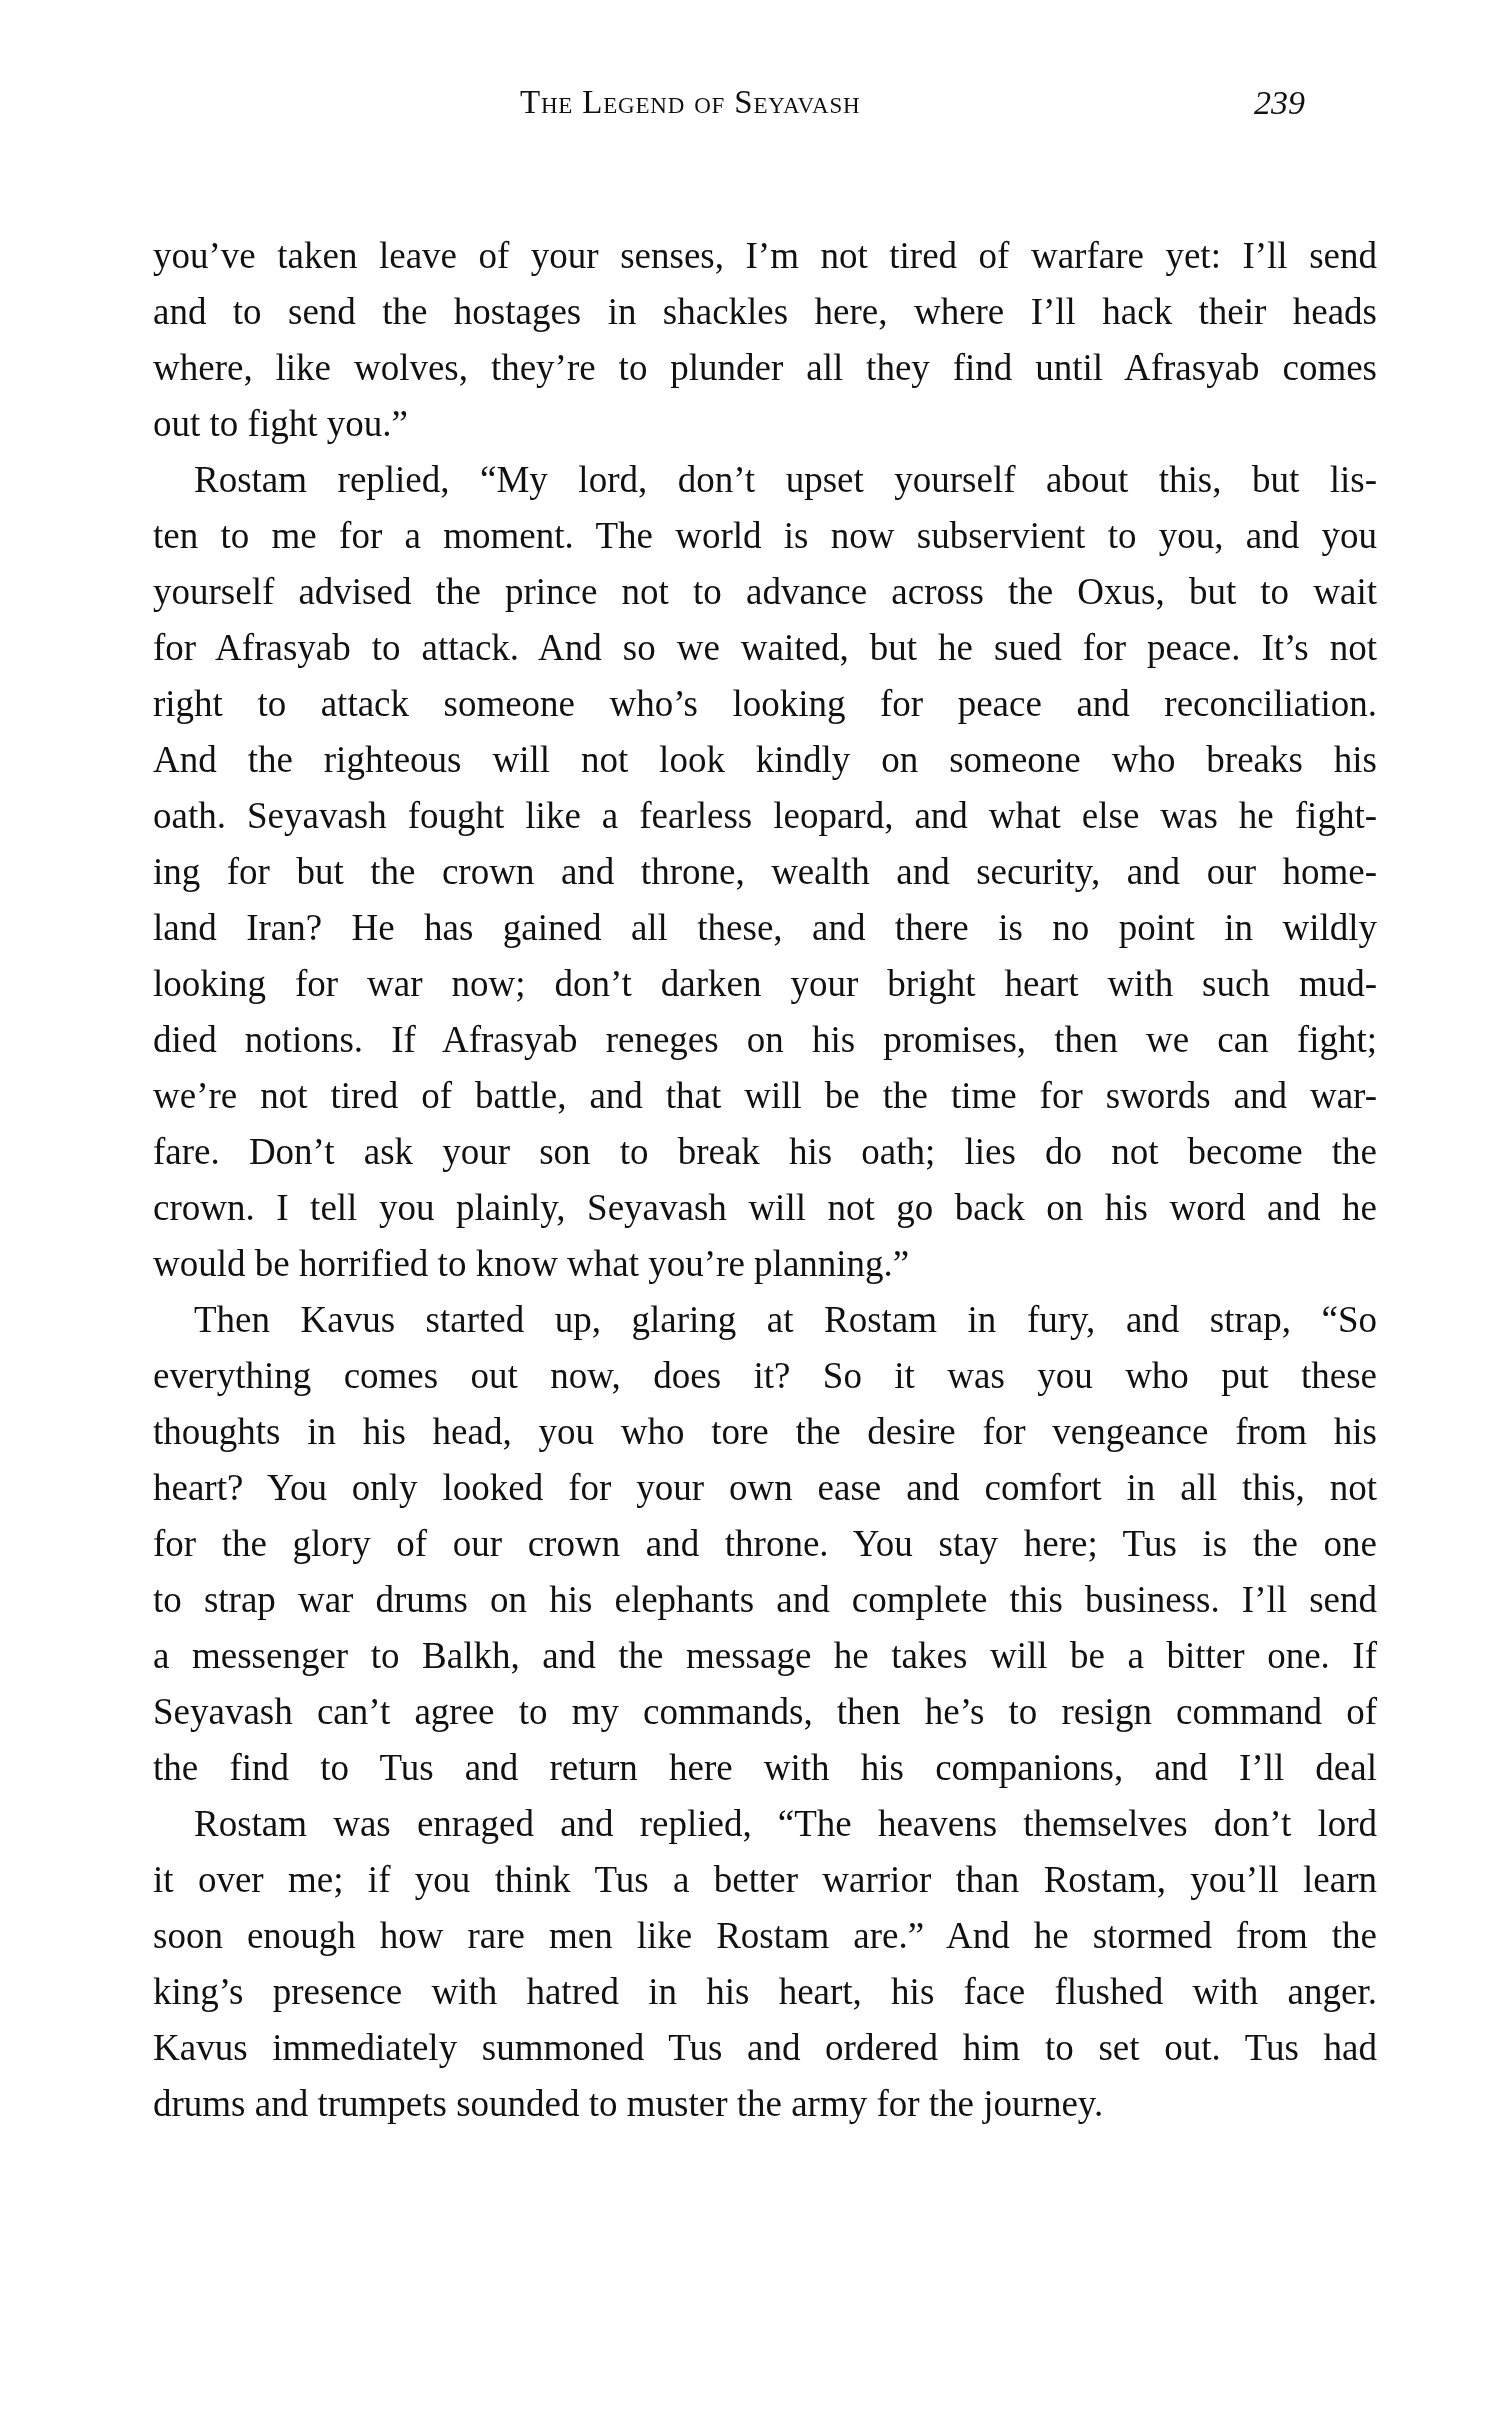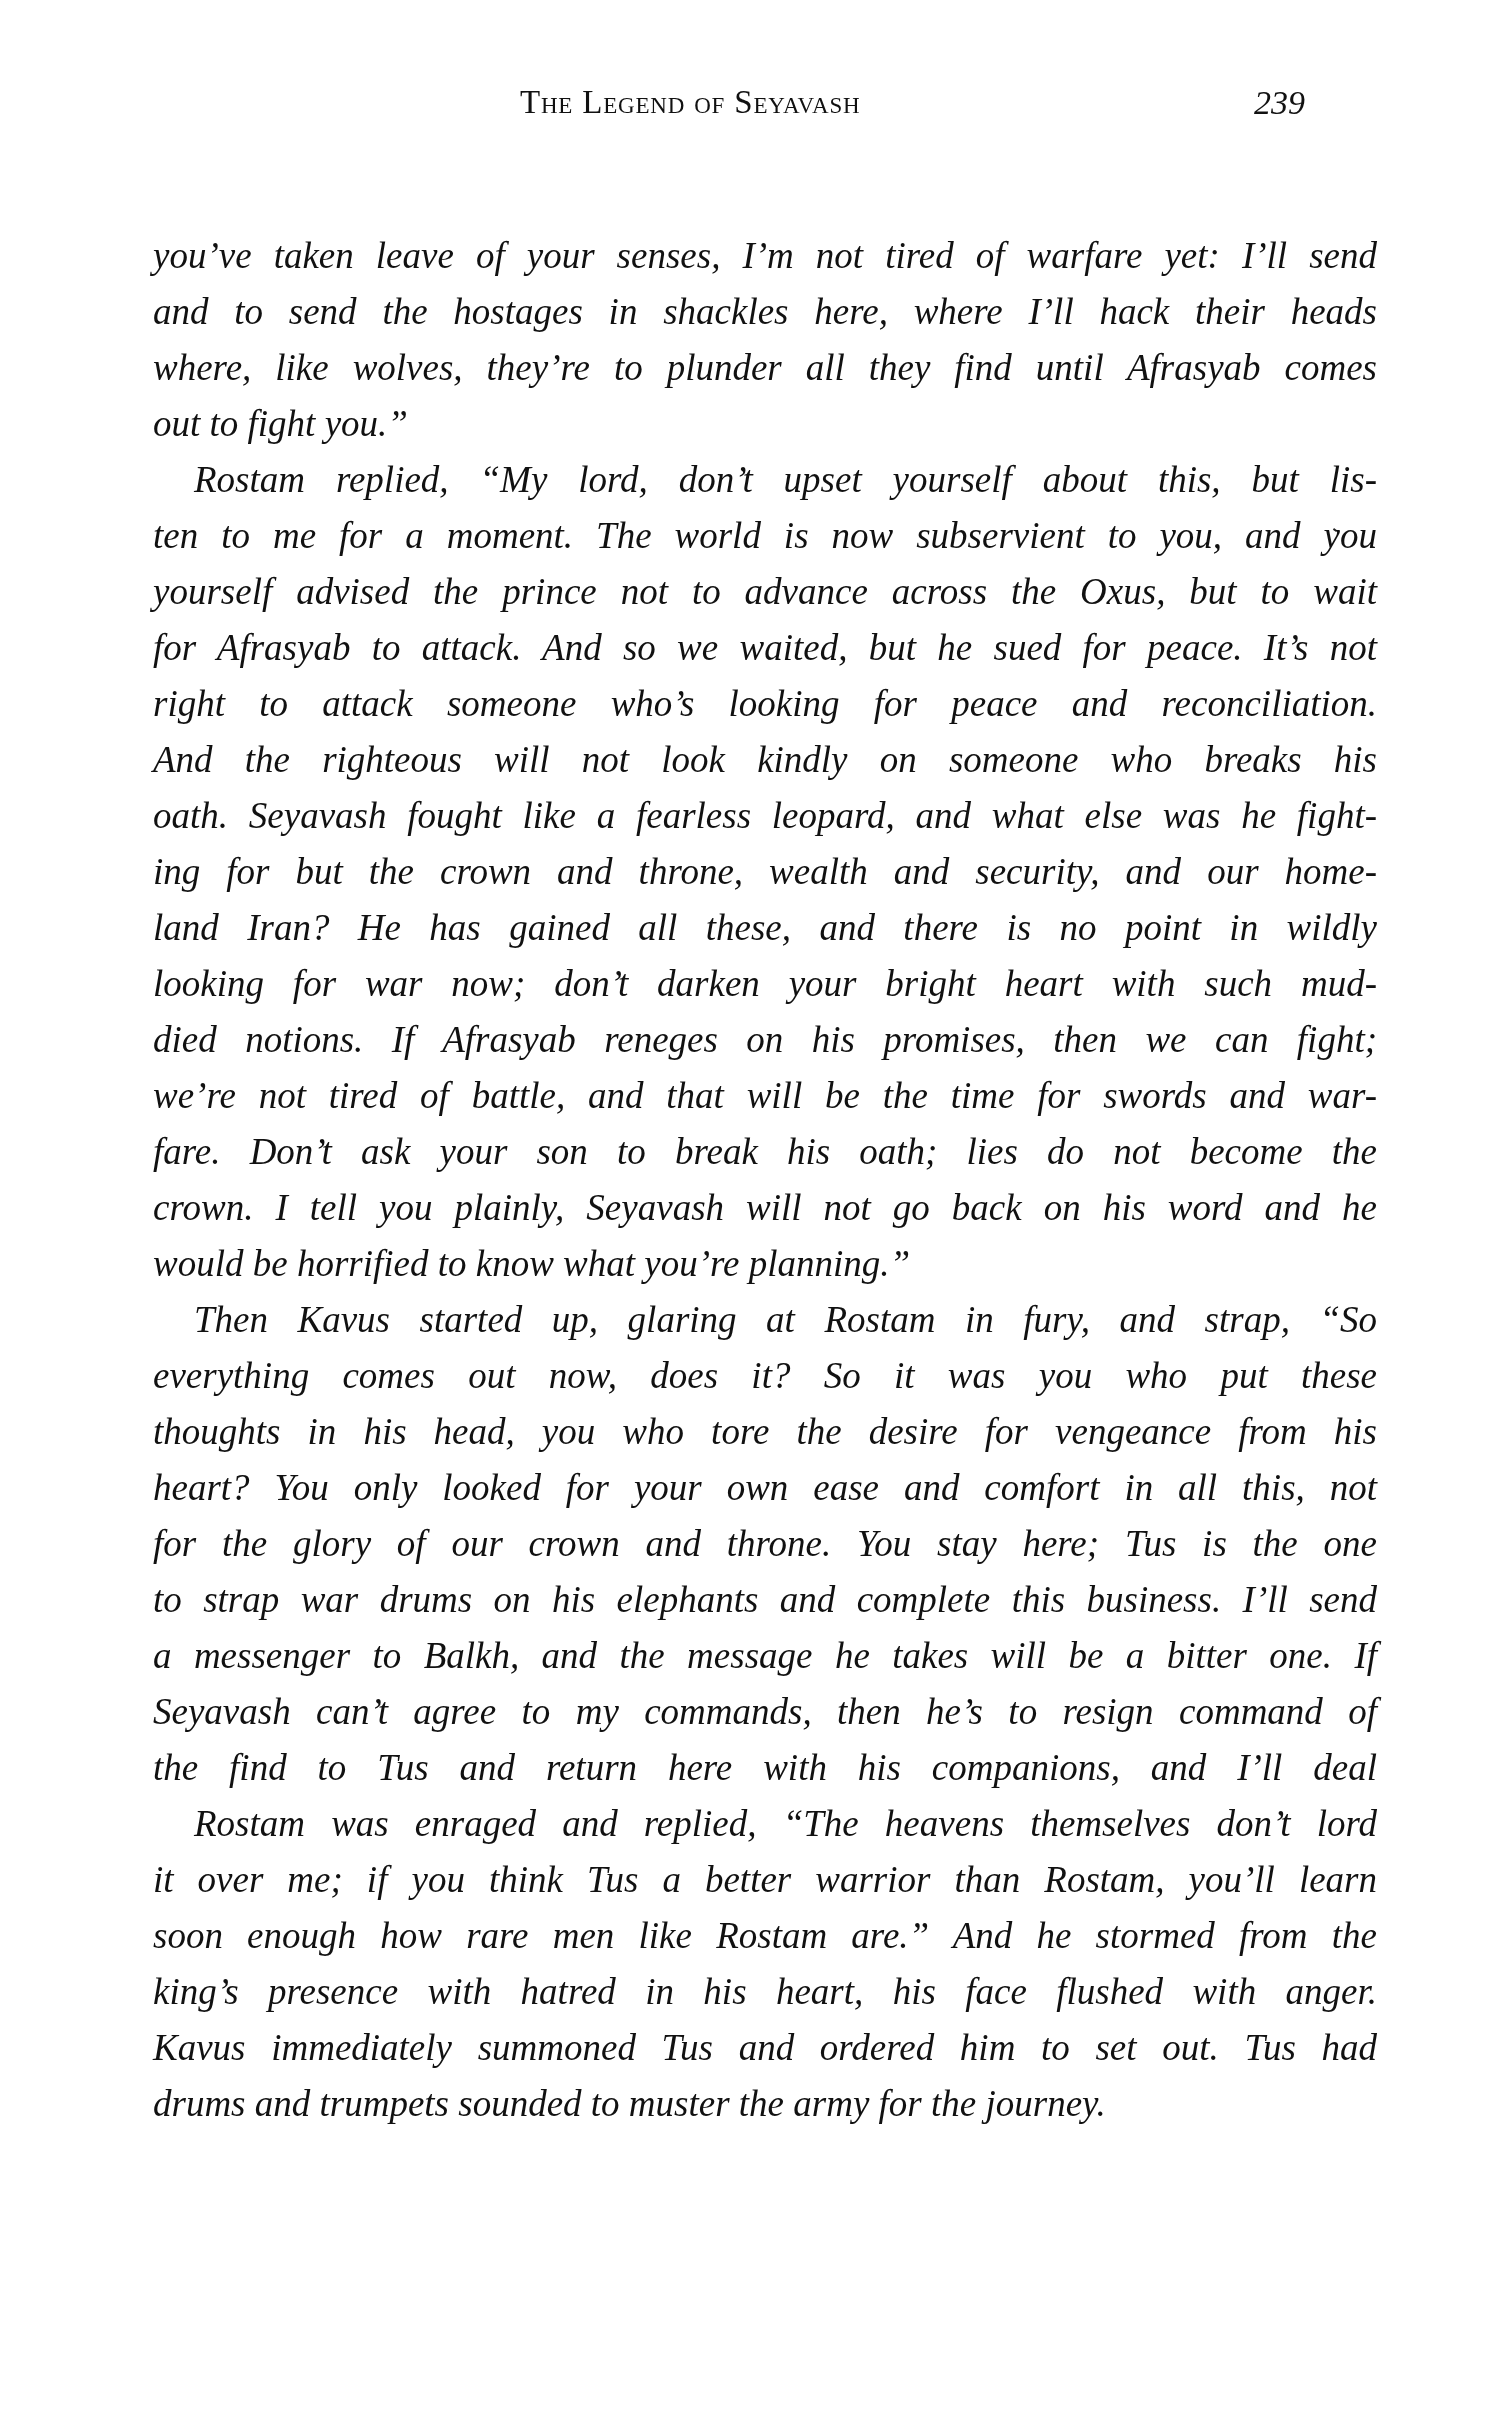--- a/index.html
+++ b/index.html
@@ -53,21 +53,20 @@
       width: 1224px;
     }
     .line {
       display: block;
       height: 56px;
       font-size: 37px;
       line-height: 56px;
       white-space: nowrap;
       text-align: justify;
       text-align-last: justify;
-      font-style: italic;
     }
     .line.last {
       text-align-last: left;
     }
     .line.indent {
       padding-left: 41px;
     }
     .stray-mark {
       position: absolute;
       left: 1333px;

